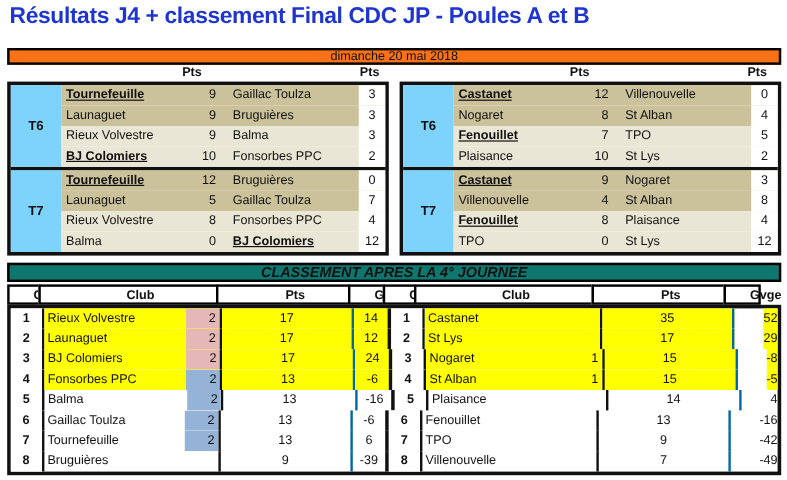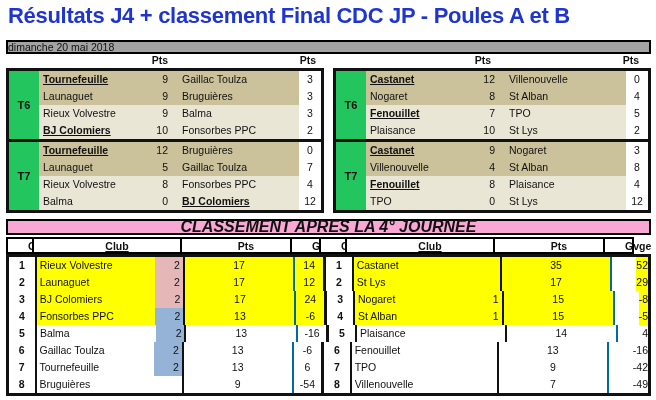--- a/index.html
+++ b/index.html
@@ -1,60 +1,60 @@
 <!DOCTYPE html>
 <html><head>
 <meta charset="utf-8">
 <style>
   * { box-sizing: border-box; margin: 0; padding: 0; }
   html,body { background:#fff; }
   body { font-family:"Liberation Sans", sans-serif; }
   .page { position:relative; width:656px; height:400px; background:#fff; overflow:hidden; }
 
-  .title { position:absolute; left:8px; top:3px; font-size:22px; font-weight:bold;
+  .title { position:absolute; left:8px; top:3px; font-size:19px; font-weight:bold;
            color:#1f35d0; letter-spacing:-0.3px; white-space:nowrap; }
 
   .content { position:absolute; left:6px; top:40px; width:645px; }
 
   
-  .datebar { height:14px; line-height:11px; background:#a3a3a3; border:2px solid #000;
-             text-align:left; font-size:10.5px; color:#111; }
+  .datebar { height:14px; line-height:11px; background:#f97316; border:2px solid #000;
+             text-align:center; font-size:10.5px; color:#111; }
 
   
   .ptsrow { position:relative; height:14px; }
   .ptsrow span { position:absolute; top:0; width:30px; text-align:center;
                  font-size:10.5px; font-weight:bold; color:#111; }
   .pts-1 { left:139px; } .pts-2 { left:287px; } .pts-3 { left:462px; } .pts-4 { left:610px; }
 
   
   .results { display:flex; justify-content:space-between; }
   .pool { width:318px; border:3px solid #111; background:#fff; }
   .block { display:flex; }
   .block + .block { border-top:3px solid #111; }
-  .blabel { width:30px; display:flex; align-items:center; justify-content:center;
-            font-size:11px; font-weight:bold; color:#111; background:#22c55e; }
+  .blabel { width:42px; display:flex; align-items:center; justify-content:center;
+            font-size:11px; font-weight:bold; color:#111; background:#7dd3fc; }
   .mrows { flex:1; }
   .mrow { display:flex; height:17px; line-height:17px; font-size:10.5px; color:#111; }
   .mrow.dark  { background:#cbc29b; }
   .mrow.light { background:#eae6d5; }
   .mrow .c1 { width:108px; padding-left:4px; overflow:hidden; white-space:nowrap; }
   .mrow .p1 { width:24px; text-align:right; padding-right:3px; }
   .mrow .c2 { flex:1; padding-left:11px; overflow:hidden; white-space:nowrap; }
   .mrow .p2 { width:22px; background:#fff; text-align:center; }
   .win { font-weight:bold; text-decoration:underline; }
 
   
   .classement { margin-top:6px; }
-  .ctitle { height:16px; line-height:12px; background:#f9a8d4; border:2px solid #000;
-            text-align:center; font-size:16px; font-weight:bold; font-style:italic; color:#111; }
+  .ctitle { height:16px; line-height:12px; background:#0f766e; border:2px solid #000;
+            text-align:center; font-size:12px; font-weight:bold; font-style:italic; color:#111; }
   .chead { display:flex; margin-top:2px; height:17px; }
   .chead span { display:block; height:17px; line-height:14px; text-align:center;
                 font-size:10.5px; font-weight:bold; border:2px solid #000; background:#fff; color:#111;padding-left:20px; }
   .chead span + span { margin-left:-2px; }
-  .hw-clas { width:28px; } .hw-club { width:150px;text-decoration:underline; } .hw-pts { width:112px; } .hw-gvge { width:31px; }
+  .hw-clas { width:28px; } .hw-club { width:150px; } .hw-pts { width:112px; } .hw-gvge { width:31px; }
   .hw-pts2 { width:112px; } .hw-gvge2 { width:31px; }
 
   .cbody { border:3px solid #111; margin-top:0px; background:#fff; }
   .crow { display:flex; height:17px; line-height:17px; font-size:10.5px; color:#111; }
   .crow .cl { width:28px; text-align:center; font-weight:bold; border-right:2px solid #111; background:#fff; }
   .crow .cc { width:150px; display:flex; border-right:2px solid #111; overflow:hidden; }
   .crow .cc .nm { flex:1; padding-left:3px; white-space:nowrap; overflow:hidden; }
   .crow .cc .note { width:28px; text-align:right; padding-right:3px; }
   .crow .cp { width:112px; text-align:center; border-right:2px solid #0369a1; }
   .crow .cg { width:28px; text-align:center; }
@@ -329,21 +329,21 @@
             <span class="cp">9</span>
             <span class="cg last">-42</span>
           </div>
           <div class="crow">
             <span class="cl">8</span>
             <span class="cc">
               <span class="nm">Bruguières</span>
               <span class="note"></span>
             </span>
             <span class="cp">9</span>
-            <span class="cg mid">-54</span>
+            <span class="cg mid">-39</span>
             <span class="cl">8</span>
             <span class="cc">
               <span class="nm">Villenouvelle</span>
               <span class="note"></span>
             </span>
             <span class="cp">7</span>
             <span class="cg last">-49</span>
           </div>
         </div>
     </div>

